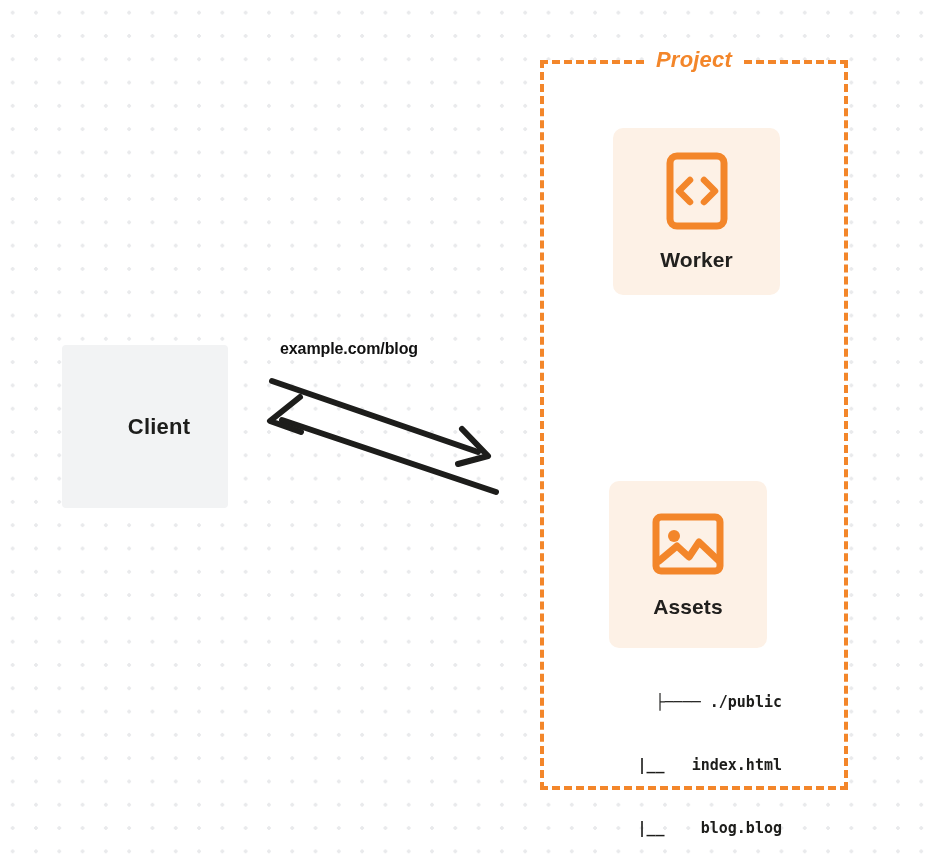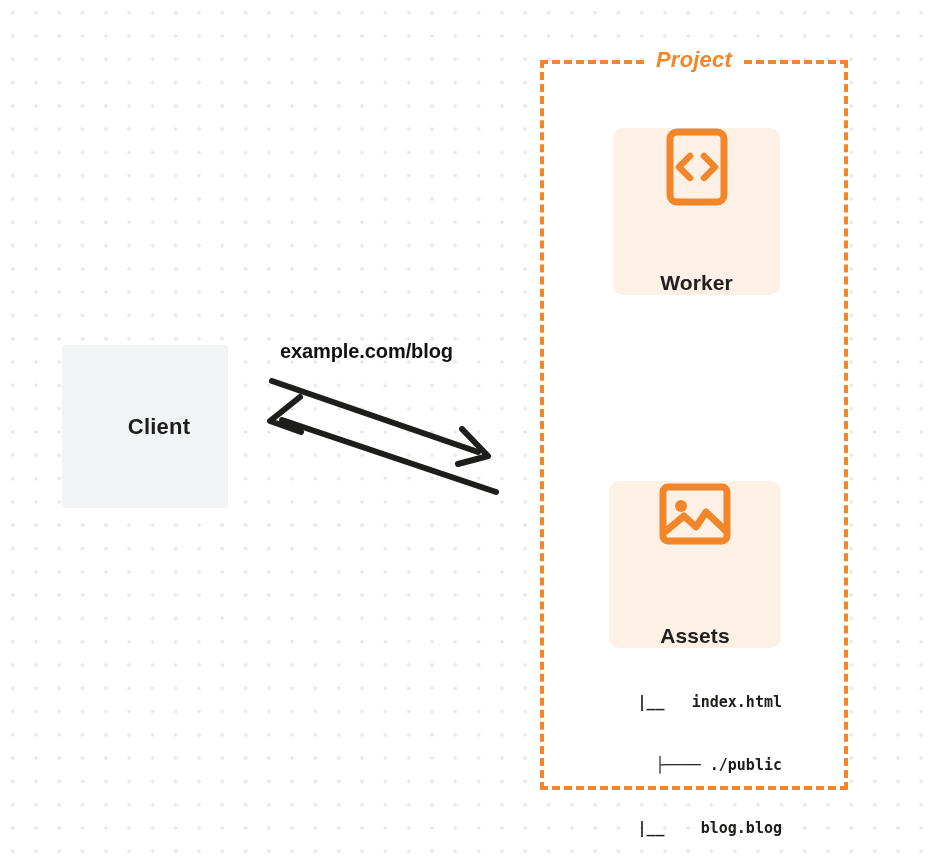--- a/index.html
+++ b/index.html
@@ -46,21 +46,21 @@
     left: 0;
     top: 0;
     width: 938px;
     height: 860px;
     pointer-events: none;
   }
   #request-label {
     position: absolute;
     left: 280px;
     top: 340px;
-    font-size: 20px;
+    font-size: 16px;
     font-weight: bold;
     color: #111111;
     letter-spacing: -0.1px;
     white-space: nowrap;
   }
 
   
   #project-group {
     position: absolute;
     left: 540px;
@@ -91,32 +91,32 @@
   }
 
   
   .card {
     position: absolute;
     background: #fdf1e6;
     border-radius: 10px;
     display: flex;
     flex-direction: column;
     align-items: center;
-    justify-content: space-between;
+    justify-content: center;
   }
   #worker-card {
     left: 613px;
     top: 128px;
     width: 167px;
     height: 167px;
   }
   #assets-card {
     left: 609px;
     top: 481px;
-    width: 172px;
+    width: 158px;
     height: 167px;
   }
   .card-icon {
     display: block;
     margin-bottom: 14px;
   }
   .card-label {
     font-size: 21px;
     font-weight: bold;
     color: #21201e;
@@ -184,19 +184,19 @@
       <svg width="74" height="66" viewBox="0 0 74 66">
         <rect x="5" y="6" width="64" height="54" rx="5" ry="5" fill="none" stroke="#f3862a" stroke-width="7"></rect>
         <circle cx="23" cy="25" r="6" fill="#f3862a"></circle>
         <polyline points="8,50 26,35 38,46 48,31 68,50" fill="none" stroke="#f3862a" stroke-width="7" stroke-linecap="round" stroke-linejoin="round"></polyline>
       </svg>
     </span>
     <span class="card-label">Assets</span>
   </div>
 
   <div id="asset-file-tree">
+    <span class="tree-row">├──── ./public</span>
     <span class="tree-row">     |__   index.html</span>
-    <span class="tree-row">├──── ./public</span>
     <span class="tree-row">     |__    blog.blog</span>
     
   </div>
 
 </div>
 
 </body></html>

